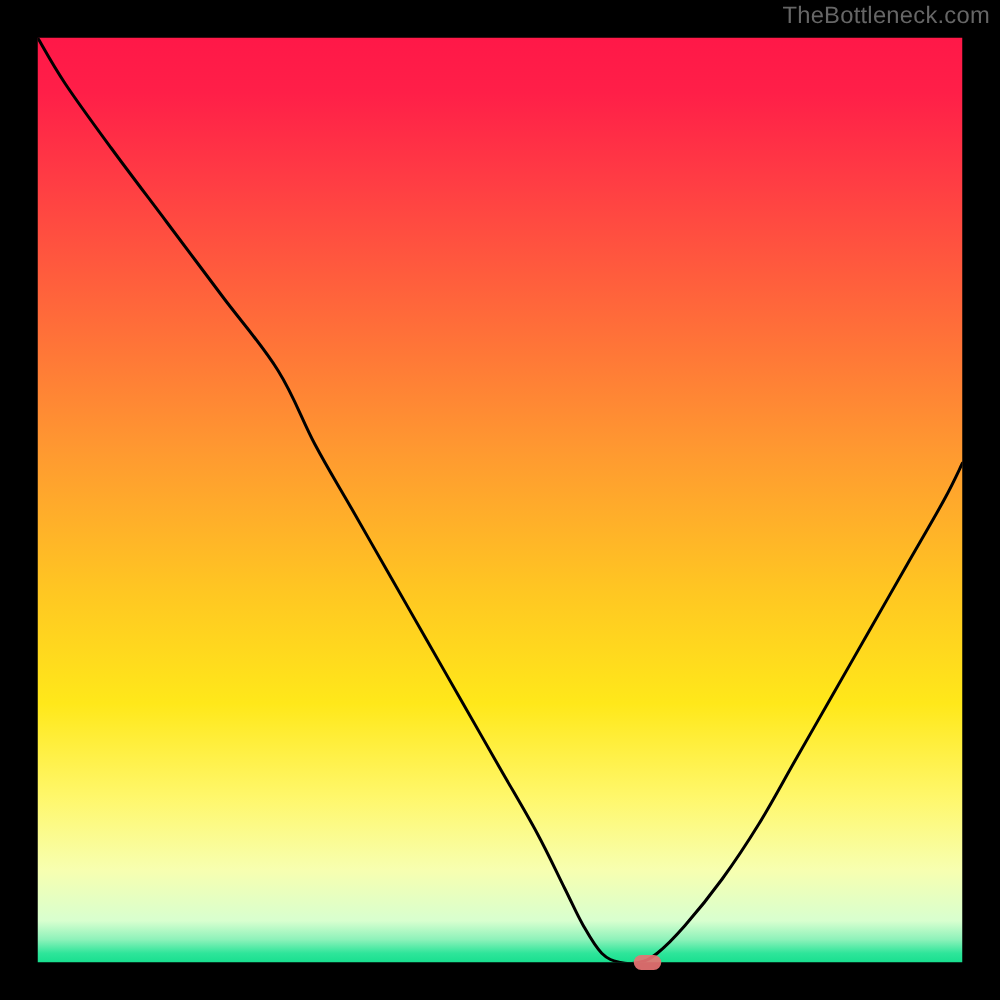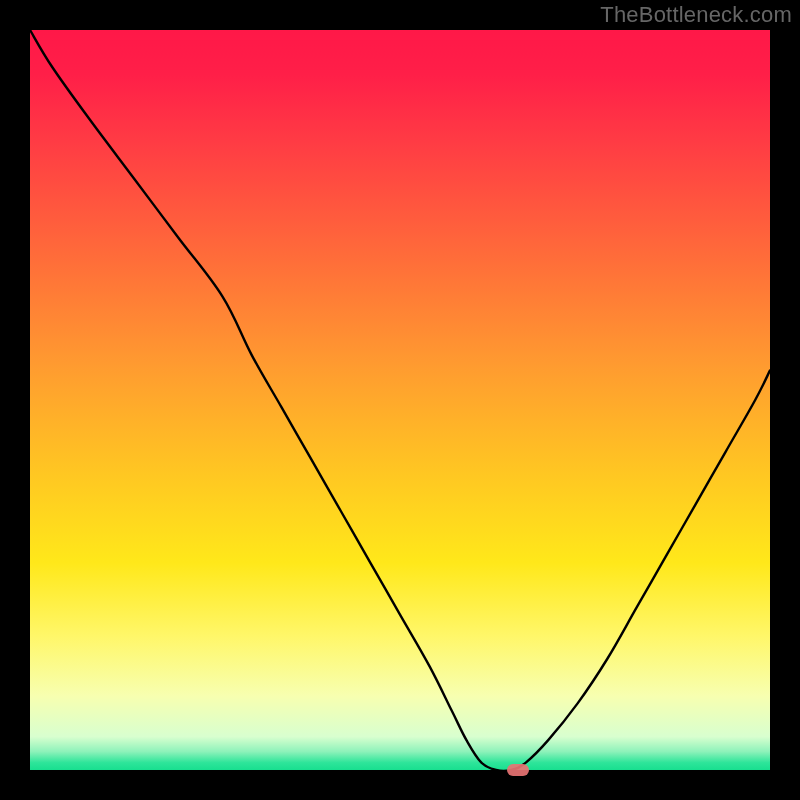--- a/index.html
+++ b/index.html
@@ -15,21 +15,21 @@
     position: relative;
     width: 800px;
     height: 800px;
     background: #000;
   }
   .attribution {
     position: absolute;
     top: 2px;
     right: 8px;
     color: #666666;
-    font-size: 22px;
+    font-size: 19px;
     font-weight: 400;
     letter-spacing: 0.2px;
     z-index: 10;
   }
   .plot-outer {
     position: absolute;
     left: 30px;
     top: 30px;
     width: 740px;
     height: 740px;

